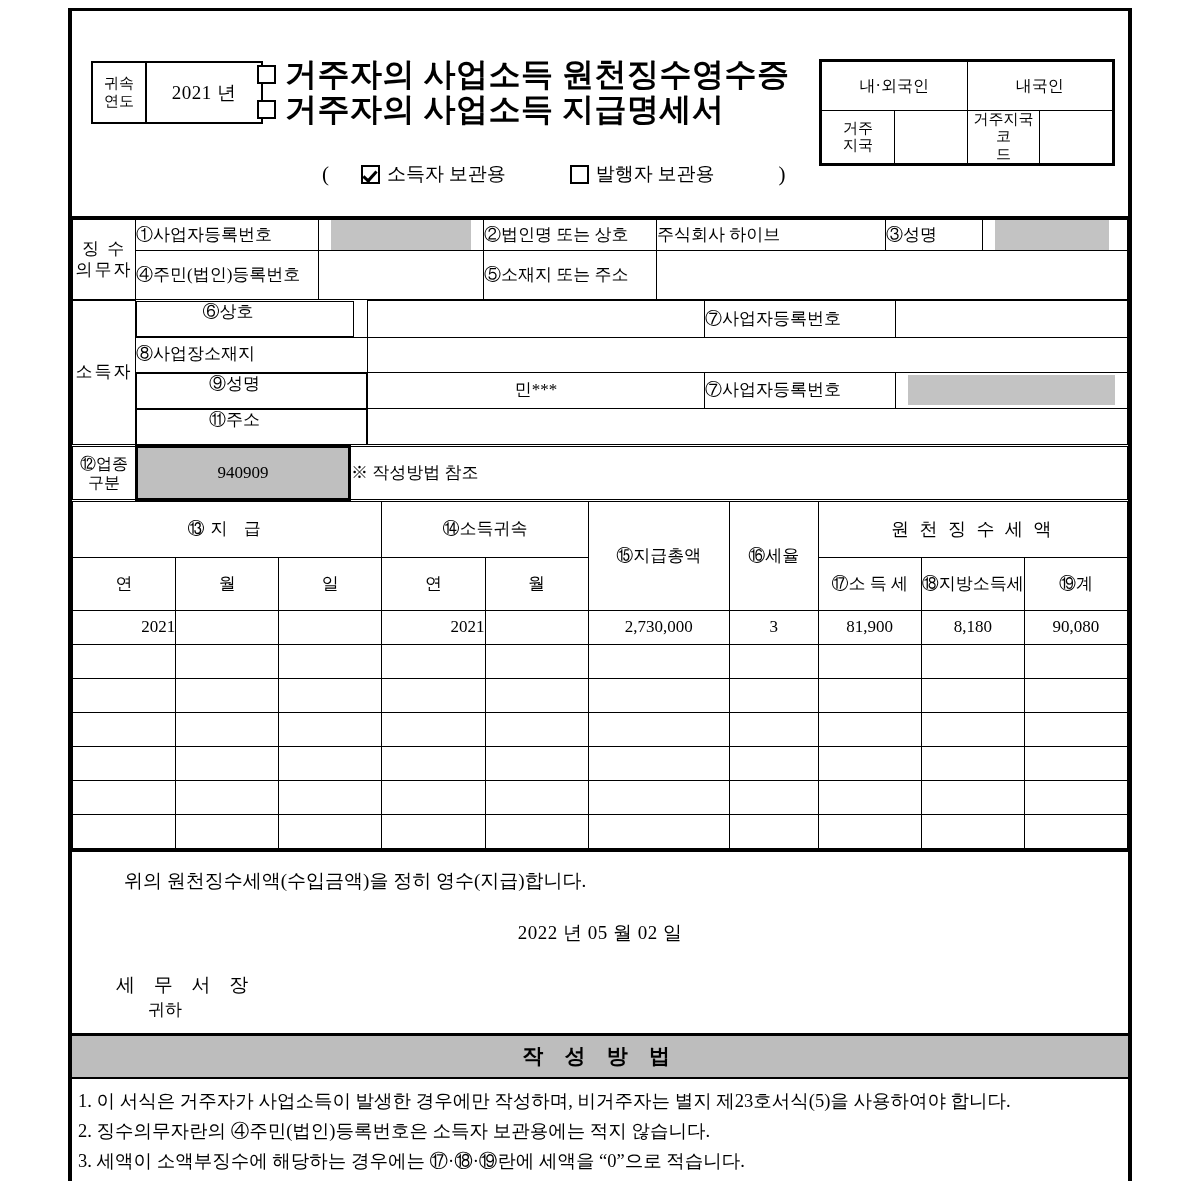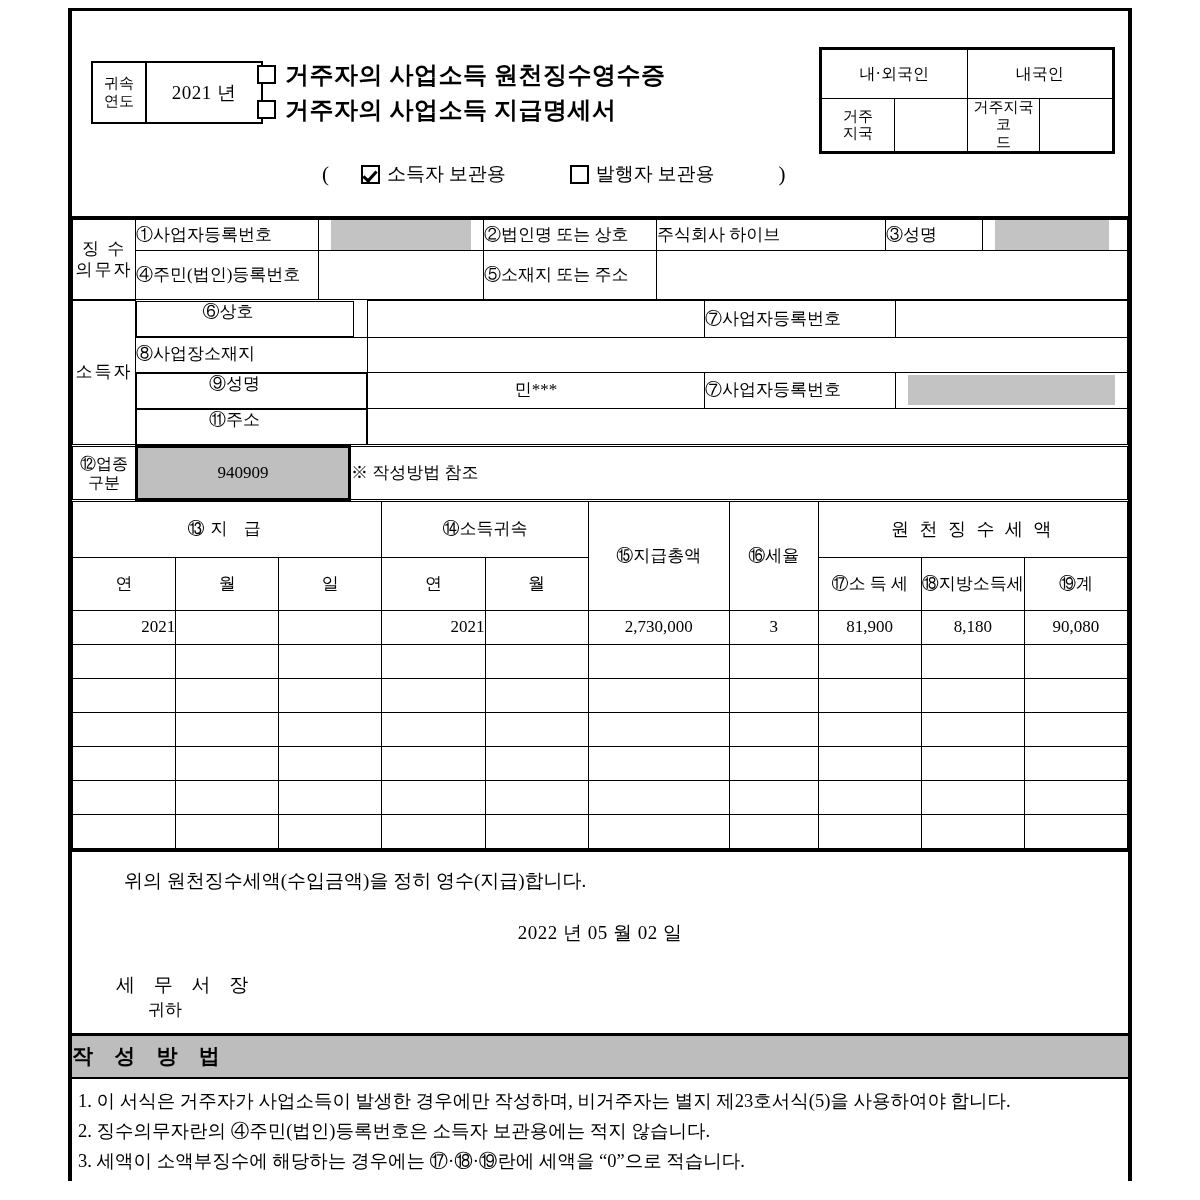--- a/index.html
+++ b/index.html
@@ -84,21 +84,21 @@
     top: 46px;
     width: 560px;
   }
   .title-line {
     display: flex;
     align-items: center;
     gap: 9px;
     height: 35px;
   }
   .title-line .t-text {
-    font-size: 24px;
+    font-size: 32px;
     font-weight: 600;
     letter-spacing: 0.5px;
     white-space: nowrap;
   }
 
   .cbox {
     display: inline-block;
     width: 19px;
     height: 19px;
     border: 2px solid #000;
@@ -129,21 +129,21 @@
     gap: 7px;
     white-space: nowrap;
   }
   .copy-line .paren { font-size: 21px; }
   .copy-line .gap-a { width: 18px; }
   .copy-line .gap-b { width: 50px; }
 
   .nat-box {
     position: absolute;
     left: 747px;
-    top: 36px;
+    top: 48px;
     width: 296px;
     border: 2px solid #000;
     box-sizing: border-box;
   }
   .nat-box table { border-collapse: collapse; width: 100%; table-layout: fixed; }
   .nat-box td {
     border: 1.5px solid #000;
     text-align: center;
     font-size: 16px;
     line-height: 1.15;
@@ -247,21 +247,21 @@
     flex-direction: column;
   }
   .decl .d4 .o1 { letter-spacing: 7px; }
   .decl .d4 .o2 { margin-left: 32px; font-size: 17px; }
 
   
   .instr-head {
     background: #bdbdbd;
     border-top: 3px solid #000;
     border-bottom: 2px solid #000;
-    text-align: left;
+    text-align: center;
     font-size: 21px;
     font-weight: 600;
     letter-spacing: 8px;
     padding: 6px 0 7px 0;
   }
   .instr-body {
     padding: 8px 6px 4px 6px;
   }
   .instr-body .ln {
     font-size: 18.5px;

